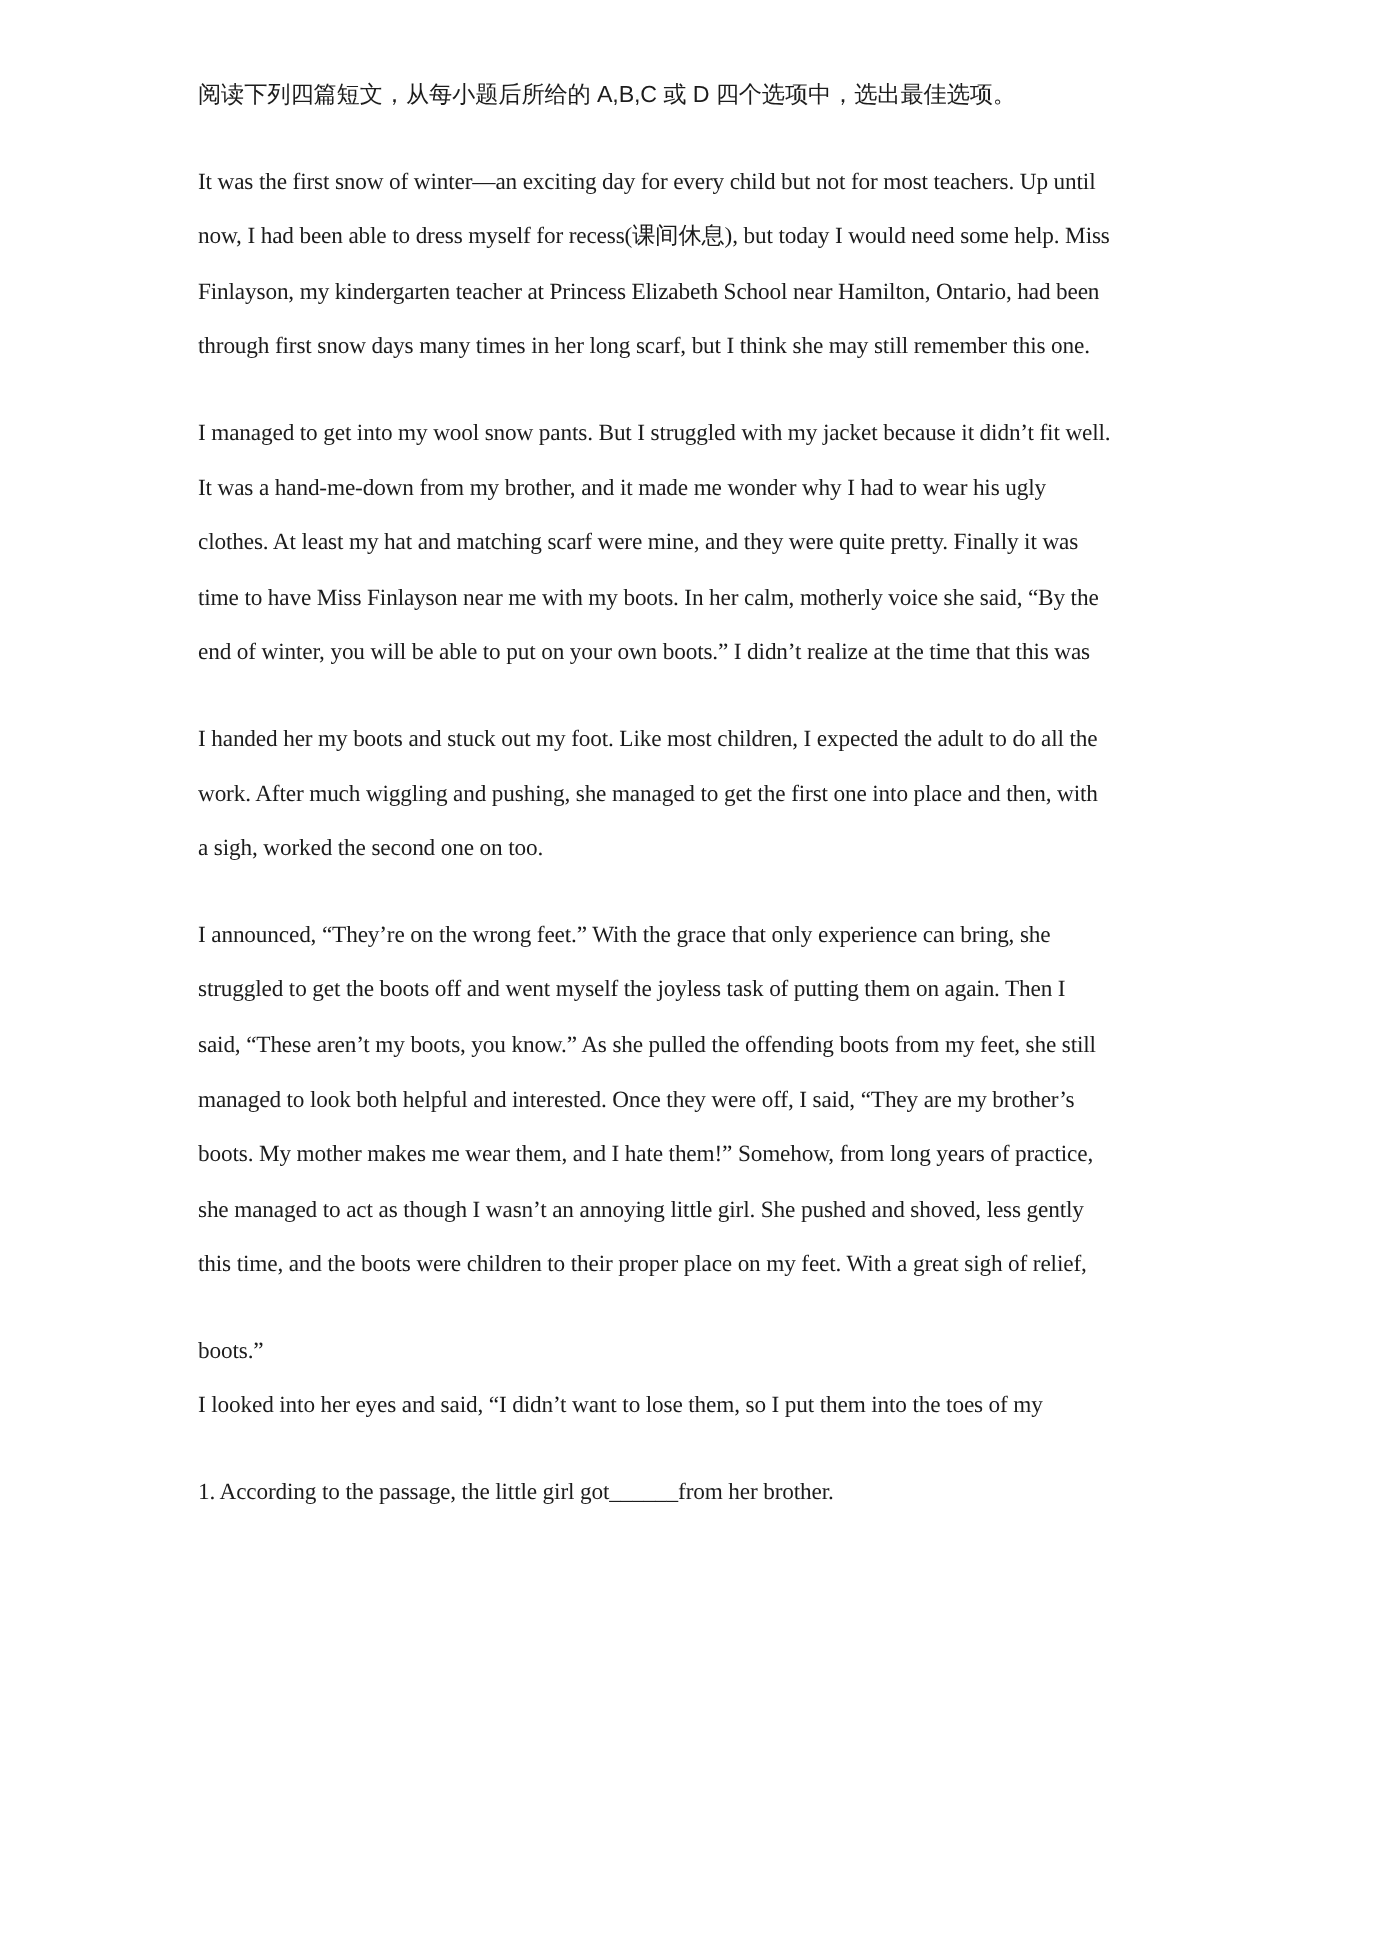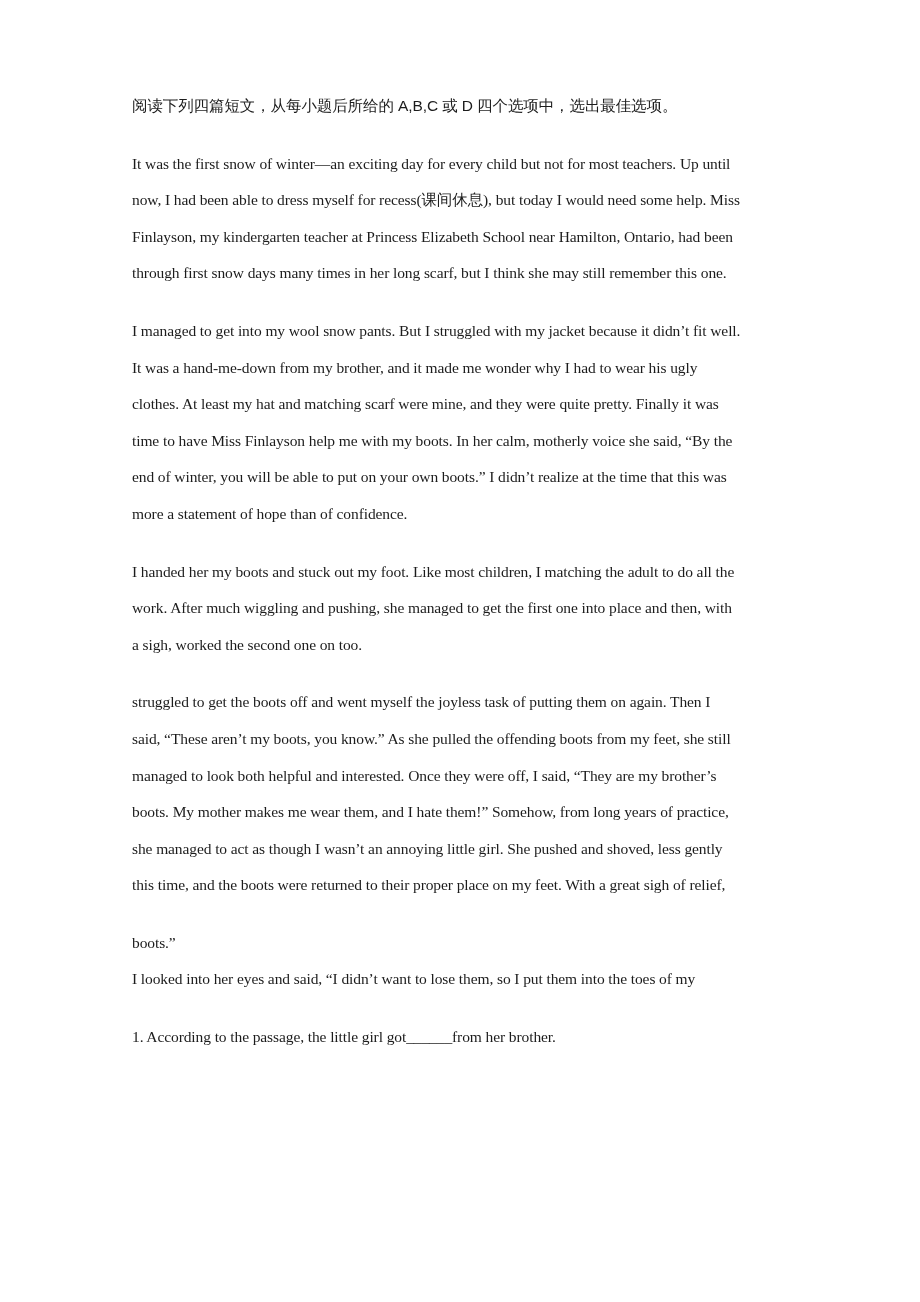--- a/index.html
+++ b/index.html
@@ -6,21 +6,21 @@
     margin: 0;
     padding: 0;
     background: #ffffff;
   }
   .page {
     position: relative;
     width: 848px;
     height: 1302px;
     box-sizing: border-box;
     background: #ffffff;
-    padding: 88px 116px 0 132px;
+    padding: 46px 116px 0 132px;
     font-family: "Liberation Sans", "DejaVu Sans", sans-serif;
     color: #1c1c1c;
     font-size: 15.5px;
     letter-spacing: -0.1px;
     overflow: hidden;
   }
   .para {
     margin: 0 0 21px 0;
     padding: 0;
   }
@@ -46,36 +46,36 @@
       <p class="para">
         <span class="tline">It was the first snow of winter—an exciting day for every child but not for most teachers. Up until</span>
         <span class="tline">now, I had been able to dress myself for recess(课间休息), but today I would need some help. Miss</span>
         <span class="tline">Finlayson, my kindergarten teacher at Princess Elizabeth School near Hamilton, Ontario, had been</span>
         <span class="tline">through first snow days many times in her long scarf, but I think she may still remember this one.</span>
       </p>
       <p class="para">
         <span class="tline">I managed to get into my wool snow pants. But I struggled with my jacket because it didn’t fit well.</span>
         <span class="tline">It was a hand-me-down from my brother, and it made me wonder why I had to wear his ugly</span>
         <span class="tline">clothes. At least my hat and matching scarf were mine, and they were quite pretty. Finally it was</span>
-        <span class="tline">time to have Miss Finlayson help me with my boots. In her calm, motherly voice she said, “By the</span>
+        <span class="tline">time to have Miss Finlayson near me with my boots. In her calm, motherly voice she said, “By the</span>
         <span class="tline">end of winter, you will be able to put on your own boots.” I didn’t realize at the time that this was</span>
-        <span class="tline">more a statement of hope than of confidence.</span>
       </p>
       <p class="para">
-        <span class="tline">I handed her my boots and stuck out my foot. Like most children, I matching the adult to do all the</span>
+        <span class="tline">I handed her my boots and stuck out my foot. Like most children, I expected the adult to do all the</span>
         <span class="tline">work. After much wiggling and pushing, she managed to get the first one into place and then, with</span>
         <span class="tline">a sigh, worked the second one on too.</span>
       </p>
       <p class="para">
+        <span class="tline">I announced, “They’re on the wrong feet.” With the grace that only experience can bring, she</span>
         <span class="tline">struggled to get the boots off and went myself the joyless task of putting them on again. Then I</span>
         <span class="tline">said, “These aren’t my boots, you know.” As she pulled the offending boots from my feet, she still</span>
         <span class="tline">managed to look both helpful and interested. Once they were off, I said, “They are my brother’s</span>
         <span class="tline">boots. My mother makes me wear them, and I hate them!” Somehow, from long years of practice,</span>
         <span class="tline">she managed to act as though I wasn’t an annoying little girl. She pushed and shoved, less gently</span>
-        <span class="tline">this time, and the boots were returned to their proper place on my feet. With a great sigh of relief,</span>
+        <span class="tline">this time, and the boots were children to their proper place on my feet. With a great sigh of relief,</span>
       </p>
       <p class="para">
         <span class="tline">boots.”</span>
         <span class="tline">I looked into her eyes and said, “I didn’t want to lose them, so I put them into the toes of my</span>
       </p>
     </div>
 
   <p class="para">
     <span class="tline">1. According to the passage, the little girl got______from her brother.</span>
   </p>

